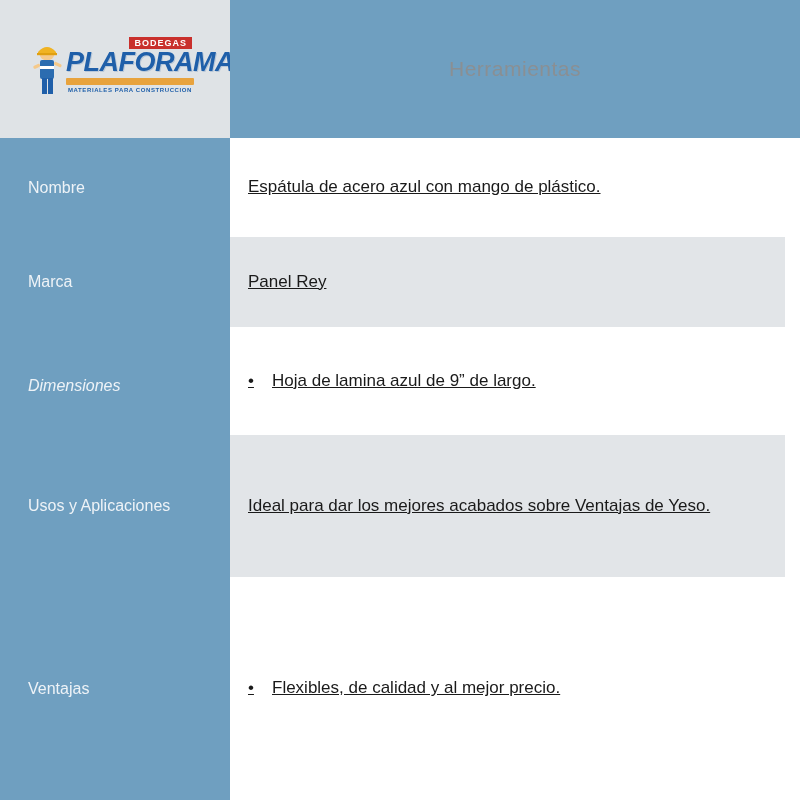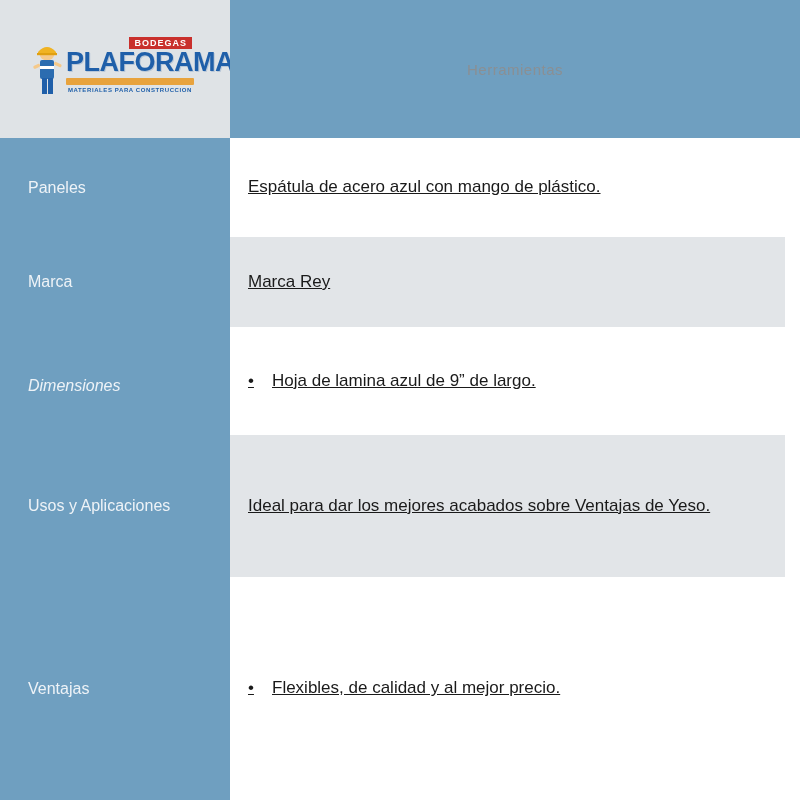--- a/index.html
+++ b/index.html
@@ -49,20 +49,21 @@
     letter-spacing: 1px;
     padding: 1px 5px 1px 5px;
     border-radius: 0;
   }
   .logo-word {
     position: absolute;
     left: 36px; top: 14px;
     color: #1f5fa9;
     font-size: 27px;
     font-weight: bold;
+    font-style: italic;
     letter-spacing: -0.5px;
     line-height: 1;
     text-shadow: 1px 1px 0 #b9c8d8;
   }
   .logo-underline {
     position: absolute;
     left: 36px; top: 43px;
     width: 128px; height: 7px;
     background: #e8a33d;
     border-radius: 1px;
@@ -86,21 +87,21 @@
     position: absolute;
     left: 230px; top: 0;
     width: 570px; height: 138px;
     background: #6f9fc0;
     display: flex;
     align-items: center;
     justify-content: center;
   }
   .header-title {
     color: #8a8f93;
-    font-size: 15px;
+    font-size: 21px;
     letter-spacing: 0.5px;
   }
 
   
   .row-label {
     position: absolute;
     left: 0;
     width: 230px;
     color: #eef3f7;
     font-size: 16px;
@@ -165,28 +166,28 @@
       <div class="logo-word">PLAFORAMA</div>
       <div class="logo-underline"></div>
       <div class="logo-sub">MATERIALES PARA CONSTRUCCION</div>
     </div>
   </div>
 
   <div class="header-band">
     <div class="header-title">Herramientas</div>
   </div>
 
-  <div class="row-label" style="top:138px;height:99px;">Paneles</div>
+  <div class="row-label" style="top:138px;height:99px;">Nombre</div>
   <div class="row-value plain" style="top:138px;height:99px;">
     <span>Espátula de acero azul con mango de plástico.</span>
   </div>
 
   <div class="row-label" style="top:237px;height:90px;">Marca</div>
   <div class="row-value shaded" style="top:237px;height:90px;">
-    <span>Marca Rey</span>
+    <span>Panel Rey</span>
   </div>
 
   <div class="row-label" style="top:332px;height:108px;font-style:italic;">Dimensiones</div>
   <div class="row-value plain" style="top:327px;height:108px;">
     <div class="bullet-line">
       <span class="bullet-dot">•</span>
       <span class="bullet-text">Hoja de lamina azul de 9” de largo.</span>
     </div>
   </div>
 

